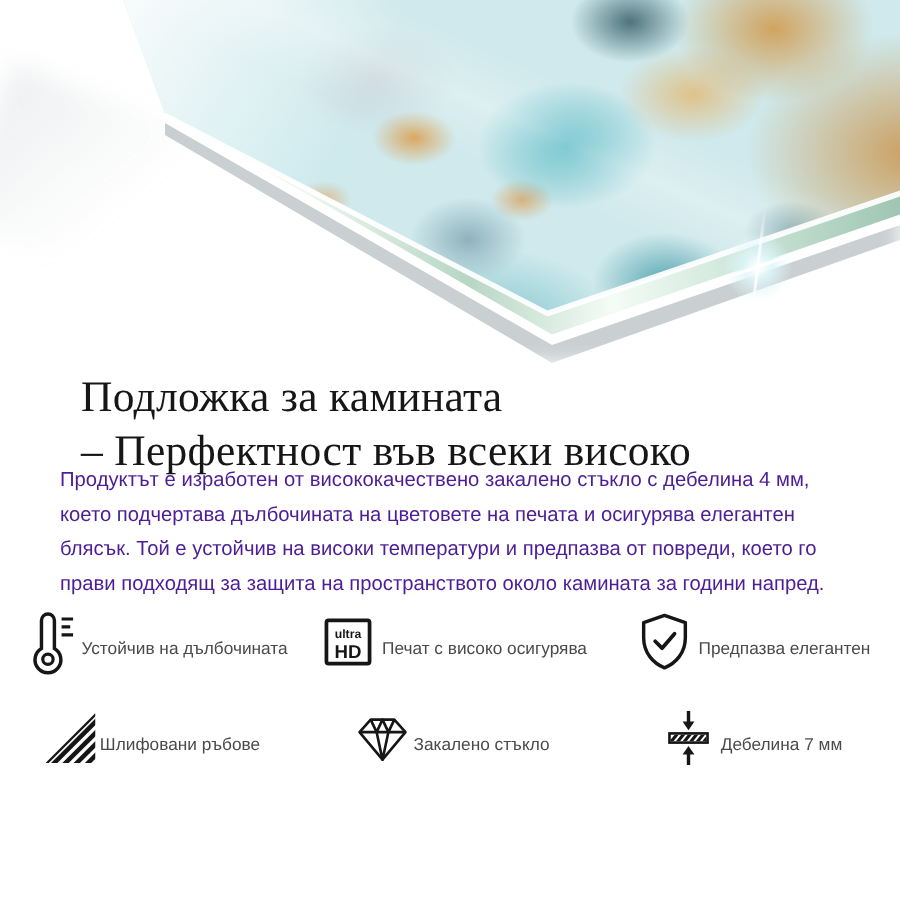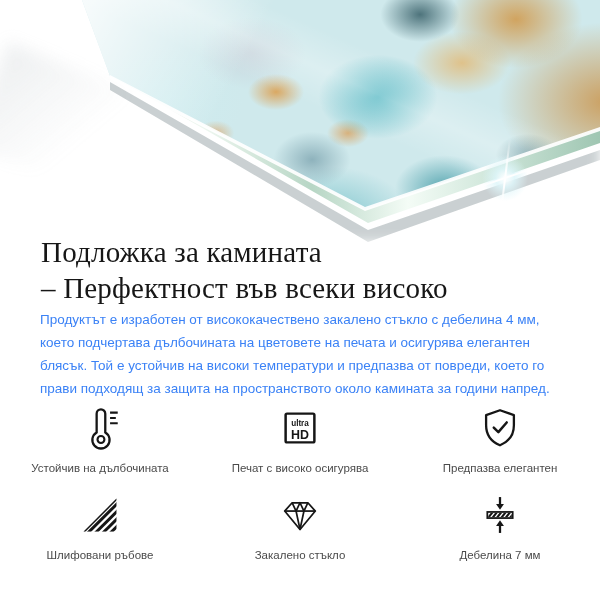--- a/index.html
+++ b/index.html
@@ -64,34 +64,34 @@
     background:linear-gradient(90deg, rgba(255,255,255,0), #fff 44%, #fff 56%, rgba(255,255,255,0));
     transform:rotate(-19deg);
   }
   .sparkle .ray-v{
     position:absolute;left:-1px;top:-40px;width:2px;height:82px;
     background:linear-gradient(180deg, rgba(255,255,255,0), #fff 44%, #fff 56%, rgba(255,255,255,0));
     transform:rotate(7deg);
   }
   
   .title{
-    position:absolute;left:40px;top:233px;margin:1px;
+    position:absolute;left:40px;top:233px;margin:14px;
     font-family:"Liberation Serif", serif;font-weight:400;
     font-size:29px;line-height:36px;color:#161616;letter-spacing:.2px;
   }
   .desc{
     position:absolute;left:40px;top:308px;margin:0;width:530px;
-    font-size:13.5px;line-height:23px;color:#3b82f6;
+    font-size:13.5px;line-height:23px;color:#4c1d95;
   }
   
   .features{
     position:absolute;left:0;top:404px;width:600px;
     display:grid;grid-template-columns:repeat(3,200px);row-gap:16px;
   }
-  .feature{display:flex;flex-direction:column;align-items:center;justify-content:center;}
+  .feature{display:flex;align-items:center;justify-content:center;}
   .icon-box{height:48px;display:flex;align-items:center;justify-content:center;}
   .feature .label{
     margin-top:9px;font-size:11.5px;color:#4a4a4a;line-height:14px;text-align:center;
   }
   svg{display:block;}
   .ln{stroke:#161616;fill:none;}
   .fl{fill:#161616;stroke:none;}
   .svgtxt{fill:#161616;font-family:"Liberation Sans", sans-serif;}
 </style>
 </head>

